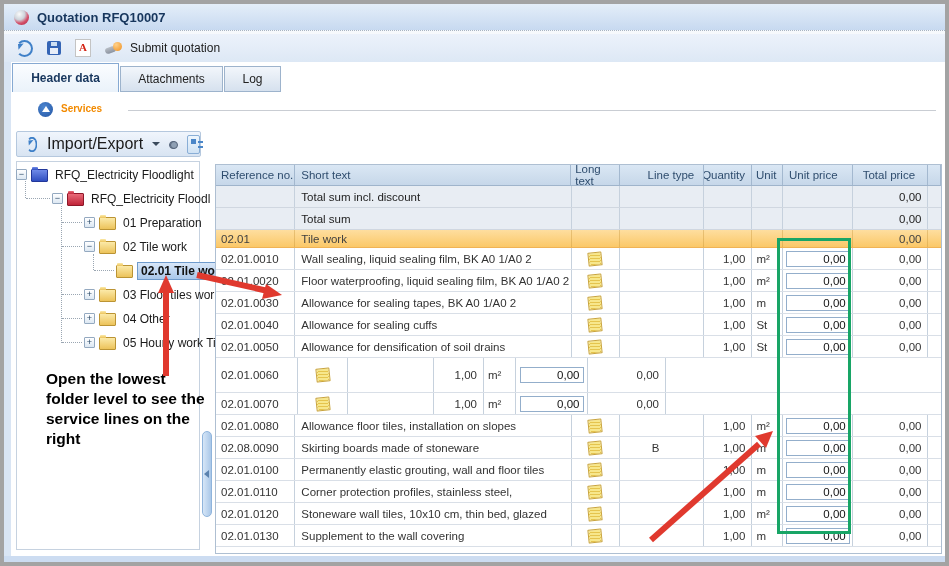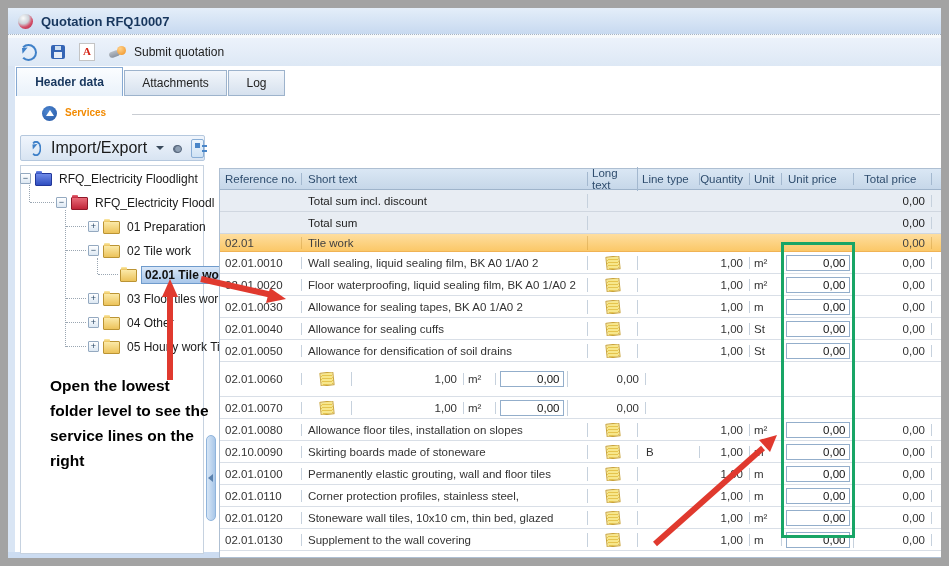--- a/index.html
+++ b/index.html
@@ -1,17 +1,17 @@
 <!DOCTYPE html>
 <html><head>
 <meta charset="utf-8">
 <style>
   html,body{margin:0;padding:0;background:#fff;}
   #app{position:relative;width:949px;height:566px;box-sizing:border-box;
-       border:8px solid #a3a3a3;background:#fff;overflow:hidden;
+       border:4px solid #a3a3a3;background:#fff;overflow:hidden;
        font-family:"Liberation Sans",sans-serif;color:#222;}
   .abs{position:absolute;}
 
   
   .titlebar{left:0;top:0;right:0;height:26px;
     background:linear-gradient(#e4eef9,#c7d9f0);display:flex;align-items:center;}
   .sphere{width:15px;height:15px;border-radius:50%;margin:0 8px 0 10px;
     background:radial-gradient(circle at 35% 28%, #fafafa 0%, #cdd3da 38%, #d4506a 62%, #a81a3a 100%);}
   .title-text{font-size:13px;font-weight:bold;color:#17365d;}
   .tb-sep{left:0;top:26px;right:0;height:4px;background:#f6f9fc;border-top:1px dotted #a8b4c2;}
@@ -90,28 +90,28 @@
 
   
   .splitter{left:198px;top:427px;width:10px;height:86px;border-radius:5px;
     background:linear-gradient(90deg,#d6e6f7,#a9c7e8);border:1px solid #8fb4dc;box-sizing:border-box;}
   .splitter::before{content:"";position:absolute;left:1px;top:38px;
     border-top:4px solid transparent;border-bottom:4px solid transparent;border-right:5px solid #5b82ae;}
 
   
   .table{left:211px;top:160px;width:727px;height:390px;box-sizing:border-box;
     border:1px solid #aebfd2;background:#fff;}
-  .trow{display:flex;width:725px;align-items:center;}
+  .trow{display:flex;width:725px;}
   .cell{box-sizing:border-box;border-right:1px solid #c6d1dd;display:flex;align-items:center;
     font-size:11.5px;color:#333;overflow:hidden;}
   .cell:last-child{border-right:none;}
   .c-ref{width:82px;padding-left:5px;}
   .c-short{width:286px;padding-left:6px;line-height:14px;}
   .c-long{width:50px;justify-content:center;}
-  .c-line{width:62px;padding-left:8px;}
+  .c-line{width:62px;padding-left:8px;margin-left:24px;}
   .c-qty{width:50px;justify-content:flex-end;padding-right:6px;}
   .c-unit{width:32px;padding-left:4px;}
   .c-uprice{width:72px;justify-content:center;}
   .c-total{width:78px;justify-content:flex-end;padding-right:6px;}
   .c-fill{width:13px;}
   .thead{height:20px;background:linear-gradient(#dae7f4,#c6d7e9);border-bottom:1px solid #9fb4cb;}
   .thead .cell{border-right:1px solid #a3b8cf;color:#2f4d6e;}
   .sumrow{height:21px;background:#e8edf3;border-bottom:1px solid #d0d7e0;}
   .sumrow .c-short,.sumrow .c-total{font-weight:normal;color:#222;}
   .grouprow{height:17px;background:linear-gradient(#fede9f,#fbc868);border-bottom:1px solid #f0b355;}
@@ -120,21 +120,21 @@
   .datarow.tall{height:34px;}
   .uprice-input{width:64px;height:16px;box-sizing:border-box;border:1px solid #93aecb;background:#fff;
     font-family:"Liberation Sans",sans-serif;font-size:11.5px;text-align:right;padding-right:3px;color:#111;}
   .note-icon{width:12px;height:12px;border:1px solid #c9a43d;border-radius:1px;transform:rotate(-6deg);
     background:repeating-linear-gradient(0deg,#e5c44e 0 1px,#f7e78c 1px 3px);}
 
   
   .green-rect{left:773px;top:234px;width:74px;height:296px;border:3px solid #18a566;
     box-sizing:border-box;z-index:40;pointer-events:none;}
   .anno{font-weight:bold;color:#000;z-index:30;}
-  .anno-left{left:42px;top:365px;width:160px;font-size:15.5px;line-height:25px;}
+  .anno-left{left:42px;top:365px;width:160px;font-size:15.5px;line-height:20px;}
   .anno-bottom{left:296px;top:533px;width:560px;font-size:16.5px;}
   #arrows{left:0;top:0;width:949px;height:566px;z-index:50;pointer-events:none;}
 </style>
 </head>
 <body>
 
 <div id="app">
 
   <div class="abs titlebar">
     <span class="sphere"></span>
@@ -401,21 +401,21 @@
       <div class="cell c-qty">1,00</div>
       <div class="cell c-unit">m²</div>
       <div class="cell c-uprice">
             <input class="uprice-input" value="0,00" style="">
           </div>
       <div class="cell c-total">0,00</div>
       <div class="cell c-fill"></div>
     </div>
 
     <div class="trow datarow">
-      <div class="cell c-ref">02.10.0090</div>
+      <div class="cell c-ref">02.08.0090</div>
       <div class="cell c-short">Skirting boards made of stoneware</div>
       <div class="cell c-long">
             <span class="note-icon"></span>
           </div>
       <div class="cell c-line">B</div>
       <div class="cell c-qty">1,00</div>
       <div class="cell c-unit">m</div>
       <div class="cell c-uprice">
             <input class="uprice-input" value="0,00" style="">
           </div>

